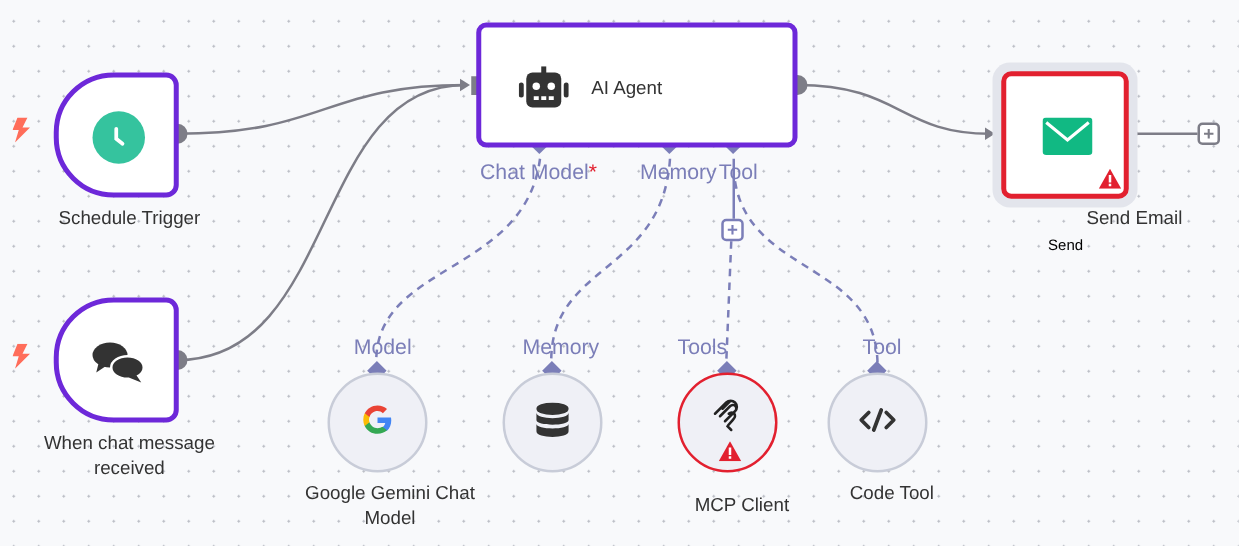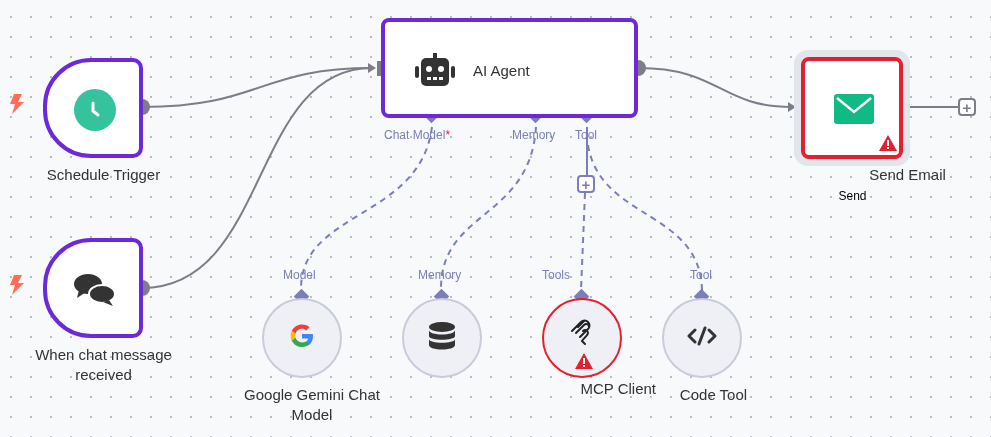--- a/index.html
+++ b/index.html
@@ -7,21 +7,21 @@
     background-image:radial-gradient(circle,#b9bcc4 0.8px,transparent 1px);
     background-size:20px 20px;background-position:1px 7px;
     font-family:"Liberation Sans","DejaVu Sans",sans-serif;position:relative;}
   #canvas{position:absolute;left:0;top:0;width:991px;height:437px;}
   svg#edges{position:absolute;left:0;top:0;pointer-events:none;}
   .node{position:absolute;background:#fff;border:4px solid #6d28d9;box-sizing:border-box;}
   .trigger{border-radius:48px 10px 10px 48px;width:100px;height:100px;}
   .agent{border-radius:8px;left:381px;top:18px;width:257px;height:100px;}
   .label{position:absolute;text-align:center;color:#333;font-size:15px;line-height:20px;margin-left:11px;}
   .sub{position:absolute;text-align:center;color:#000000;font-size:12px;}
-  .port-label{position:absolute;color:#7b7eb8;font-size:12px;text-align:center;}
+  .port-label{position:absolute;color:#7b7eb8;font-size:17px;text-align:center;}
   .circle{position:absolute;width:80px;height:80px;border-radius:50%;background:#eff0f6;border:2px solid #c8ccd8;box-sizing:border-box;display:flex;align-items:center;justify-content:center;}
   .circle.err{border-color:#e2202f;}
   .bolt{position:absolute;color:#ff6d5a;font-size:20px;}
   .icon{display:flex;align-items:center;justify-content:center;}
   .plus-btn{position:absolute;width:18px;height:18px;border:2px solid #7b7eb8;border-radius:4px;box-sizing:border-box;background:#fff;display:flex;align-items:center;justify-content:center;color:#7b7eb8;font-size:15px;line-height:1;font-weight:bold;}
   .plus-btn.grey{border-color:#7d7d87;color:#7d7d87;}
 </style>
 </head>
 <body>
 
@@ -161,21 +161,21 @@
         </svg>
   </div>
   <div style="position:absolute;left:31px;top:53px;">
     <svg width="18" height="16" viewBox="0 0 18 16">
           <path d="M9 0 L18 16 L0 16Z" fill="#e2202f"></path>
           <rect x="8" y="5" width="2" height="6" fill="#fff"></rect>
           <rect x="8" y="12" width="2" height="2" fill="#fff"></rect>
         </svg>
   </div>
 </div>
-<div class="label" style="left:520px;top:379px;width:125px;text-align:right;">MCP Client</div>
+<div class="label" style="left:520px;top:395px;width:125px;">MCP Client</div>
 
 <div class="port-label" style="left:690px;top:268px;">Tool</div>
 <div class="circle" style="left:662px;top:298px;">
   <div>
     <svg width="30" height="20" viewBox="0 0 30 20">
           <path d="M8 4 L2 10 L8 16 M22 4 L28 10 L22 16 M18 2 L12 18" stroke="#333" stroke-width="3" fill="none" stroke-linecap="round" stroke-linejoin="round"></path>
         </svg>
   </div>
 </div>
 <div class="label" style="left:640px;top:385px;width:125px;">Code Tool</div>

